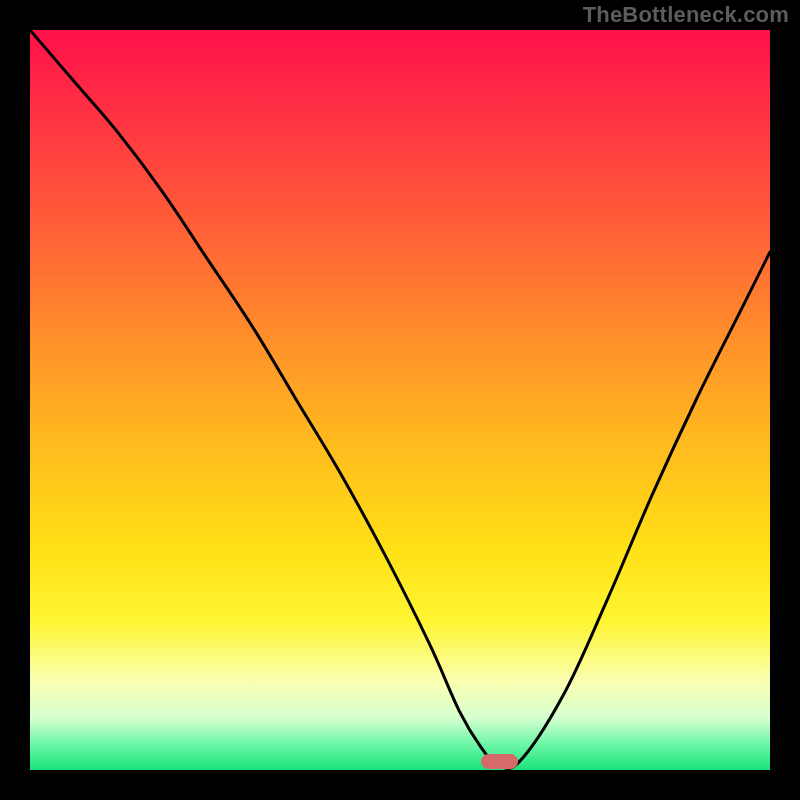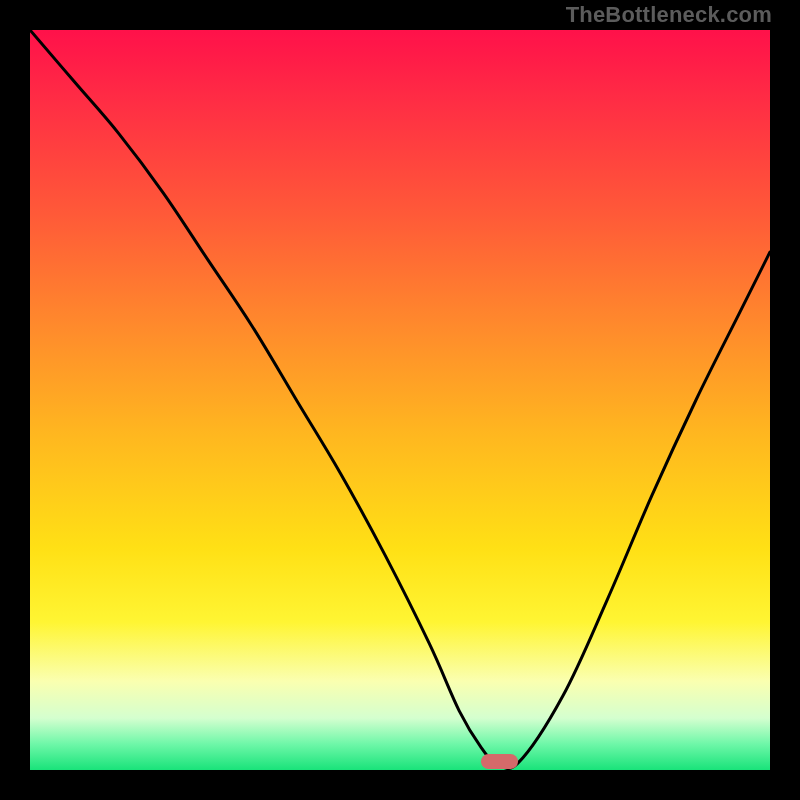--- a/index.html
+++ b/index.html
@@ -13,21 +13,21 @@
   }
   .frame {
     position: relative;
     width: 800px;
     height: 800px;
     background: #000;
   }
   .watermark {
     position: absolute;
     top: 2px;
-    right: 28px;
+    right: 11px;
     color: #5c5c5c;
     font-size: 22px;
     font-weight: bold;
     letter-spacing: 0.2px;
     z-index: 10;
   }
   .plot-area {
     position: absolute;
     left: 30px;
     top: 30px;

